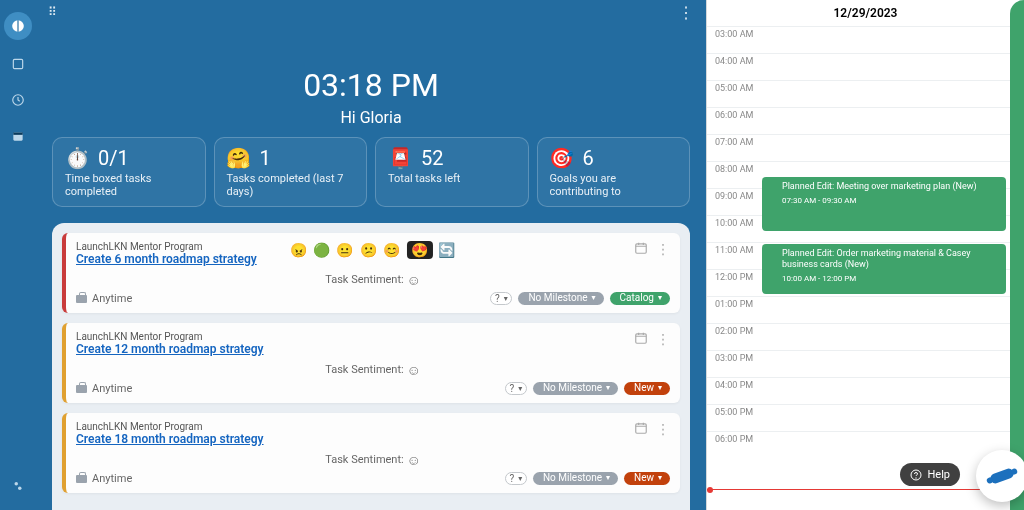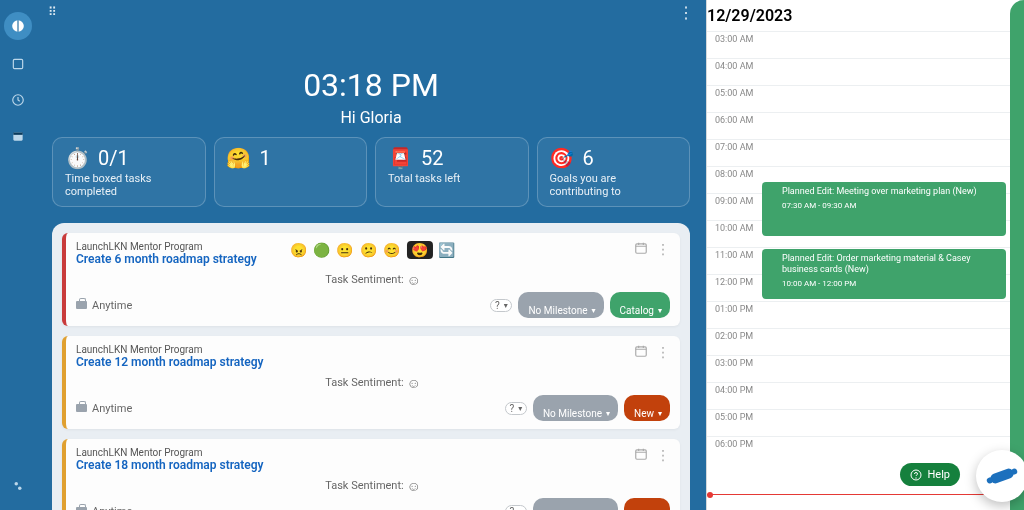--- a/index.html
+++ b/index.html
@@ -24,52 +24,52 @@
 
   .stat-row { display: grid; grid-template-columns: repeat(4, 1fr); gap: 8px; padding: 0 16px 16px; }
   .stat-card { background: rgba(255,255,255,0.06); border: 1px solid rgba(255,255,255,0.22); border-radius: 10px; padding: 8px 12px; color: #fff; }
   .stat-top { display: flex; align-items: center; font-size: 20px; font-weight: 400; }
   .stat-emoji { margin-right: 8px; font-size: 20px; }
   .stat-sub { font-size: 11px; color: #e8f0f6; margin-top: 2px; }
 
   .tasks-panel { margin: 0 16px; background: #e9eef3; border-radius: 12px 12px 0 0; padding: 10px; flex: 1; overflow: hidden; }
   .task-card { background: #fdfdfd; border-radius: 6px; border-left: 4px solid; padding: 8px 10px; margin-bottom: 10px; box-shadow: 0 1px 3px rgba(0,0,0,0.05); position: relative; }
   .task-proj { font-size: 10px; color: #555; }
-  .task-title { font-size: 12px; color: #1565c0; font-weight: 600; cursor: pointer; }
+  .task-title { font-size: 12px; color: #1565c0; font-weight: 600; cursor: pointer; text-decoration: underline; }
   .task-sent { text-align: center; font-size: 11px; color: #666; margin: 6px 0 4px; }
   .task-sent .face { font-size: 14px; vertical-align: middle; }
   .task-foot { display: flex; align-items: center; justify-content: space-between; }
   .task-any { display: flex; align-items: center; gap: 5px; font-size: 11px; color: #666; }
   .task-right { display: flex; align-items: center; gap: 6px; }
-  .pill { font-size: 10px; color: #fff; border-radius: 10px; padding: 13px 8px 2px 10px; cursor: pointer; display: flex; align-items: center; gap: 4px; }
+  .pill { font-size: 10px; color: #fff; border-radius: 10px; padding: 0 8px 2px 10px; cursor: pointer; display: flex; align-items: center; gap: 4px; }
   .pill-grey { background: #9aa3ad; }
   .pill-green { background: #3fa36b; }
   .pill-blue { background: #c2410c; }
   .pill-help { background: #fff; color: #666; border: 1px solid #c4c8cc; width: 22px; padding: 0; justify-content: center; }
   .task-icons { position: absolute; top: 8px; right: 10px; color: #aaa; font-size: 14px; display: flex; gap: 8px; }
   .sentiment-row { position: absolute; top: 8px; left: 50%; transform: translateX(-50%); display: flex; gap: 6px; align-items: center; }
   .sentiment-row span { font-size: 14px; }
   .sentiment-row .picked { background: #222; border-radius: 4px; padding: 1px 4px; }
   .chev { font-size: 8px; }
 
   
   .right { width: 318px; background: #fff; border-left: 1px solid #d4d8db; display: flex; flex-direction: column; position: relative; }
   .right-strip { position: absolute; right: 0; top: 0; bottom: 0; width: 14px; background: #3fa36b; border-top-left-radius: 30px; border-bottom-left-radius: 0; }
-  .cal-date { font-size: 16px; font-weight: 600; padding: 6px 0; }
+  .cal-date { text-align: center; font-size: 12px; font-weight: 600; padding: 6px 8px; }
   .cal-body { flex: 1; overflow: hidden; position: relative; }
   .hour-row { display: flex; align-items: flex-start; height: 27px; border-top: 1px solid #eceff1; padding-left: 8px; }
   .hour-label { width: 48px; font-size: 9px; color: #888; padding-top: 2px; }
   .hour-cell { flex: 1; position: relative; height: 100%; }
   .cal-event { position: absolute; left: 55px; right: 18px; background: #3fa36b; color: #fff; border-radius: 4px; padding: 4px 20px; font-size: 9px; line-height: 1.2; }
   .cal-event-time { font-size: 8px; margin-top: 4px; }
   .now-line { position: absolute; left: 0; right: 0; border-top: 1px solid #e53935; }
   .now-line::before { content: ""; position: absolute; left: 0; top: -3px; width: 6px; height: 6px; background: #e53935; border-radius: 50%; }
 
   
-  .help-btn { position: absolute; right: 64px; bottom: 24px; background: #15803d; color: #fff; font-size: 11px; border-radius: 12px; padding: 5px 10px; display: flex; align-items: center; gap: 5px; cursor: pointer; z-index: 5; }
+  .help-btn { position: absolute; right: 64px; bottom: 24px; background: #404040; color: #fff; font-size: 11px; border-radius: 12px; padding: 5px 10px; display: flex; align-items: center; gap: 5px; cursor: pointer; z-index: 5; }
   .fab { position: absolute; right: -4px; bottom: 8px; width: 52px; height: 52px; border-radius: 50%; background: #fff; box-shadow: 0 4px 12px rgba(0,0,0,0.25); display: flex; align-items: center; justify-content: center; cursor: pointer; z-index: 6; }
   .fab-inner { width: 24px; height: 10px; background: #1c70bd; border-radius: 5px; transform: rotate(-20deg); position: relative; }
   .fab-inner::before, .fab-inner::after { content: ""; position: absolute; width: 6px; height: 6px; background: #1c70bd; border-radius: 50%; top: 50%; transform: translateY(-50%); }
   .fab-inner::before { left: -4px; }
   .fab-inner::after { right: -4px; }
   .briefcase { display: inline-block; width: 11px; height: 8px; background: #9aa3ad; border-radius: 1px; position: relative; }
   .briefcase::before { content: ""; position: absolute; top: -3px; left: 3px; width: 5px; height: 3px; border: 1px solid #9aa3ad; border-bottom: none; border-radius: 2px 2px 0 0; }
 </style>
 </head>
 <body>
@@ -124,20 +124,21 @@
           <span class="stat-emoji">⏱️</span>
           <span>0/1</span>
         </div>
         <div class="stat-sub">Time boxed tasks completed</div>
       </div>
       <div class="stat-card">
         <div class="stat-top">
           <span class="stat-emoji">🤗</span>
           <span>1</span>
         </div>
+        <div class="stat-sub">Tasks completed (last 7 days)</div>
       </div>
       <div class="stat-card">
         <div class="stat-top">
           <span class="stat-emoji">📮</span>
           <span>52</span>
         </div>
         <div class="stat-sub">Total tasks left</div>
       </div>
       <div class="stat-card">
         <div class="stat-top">

